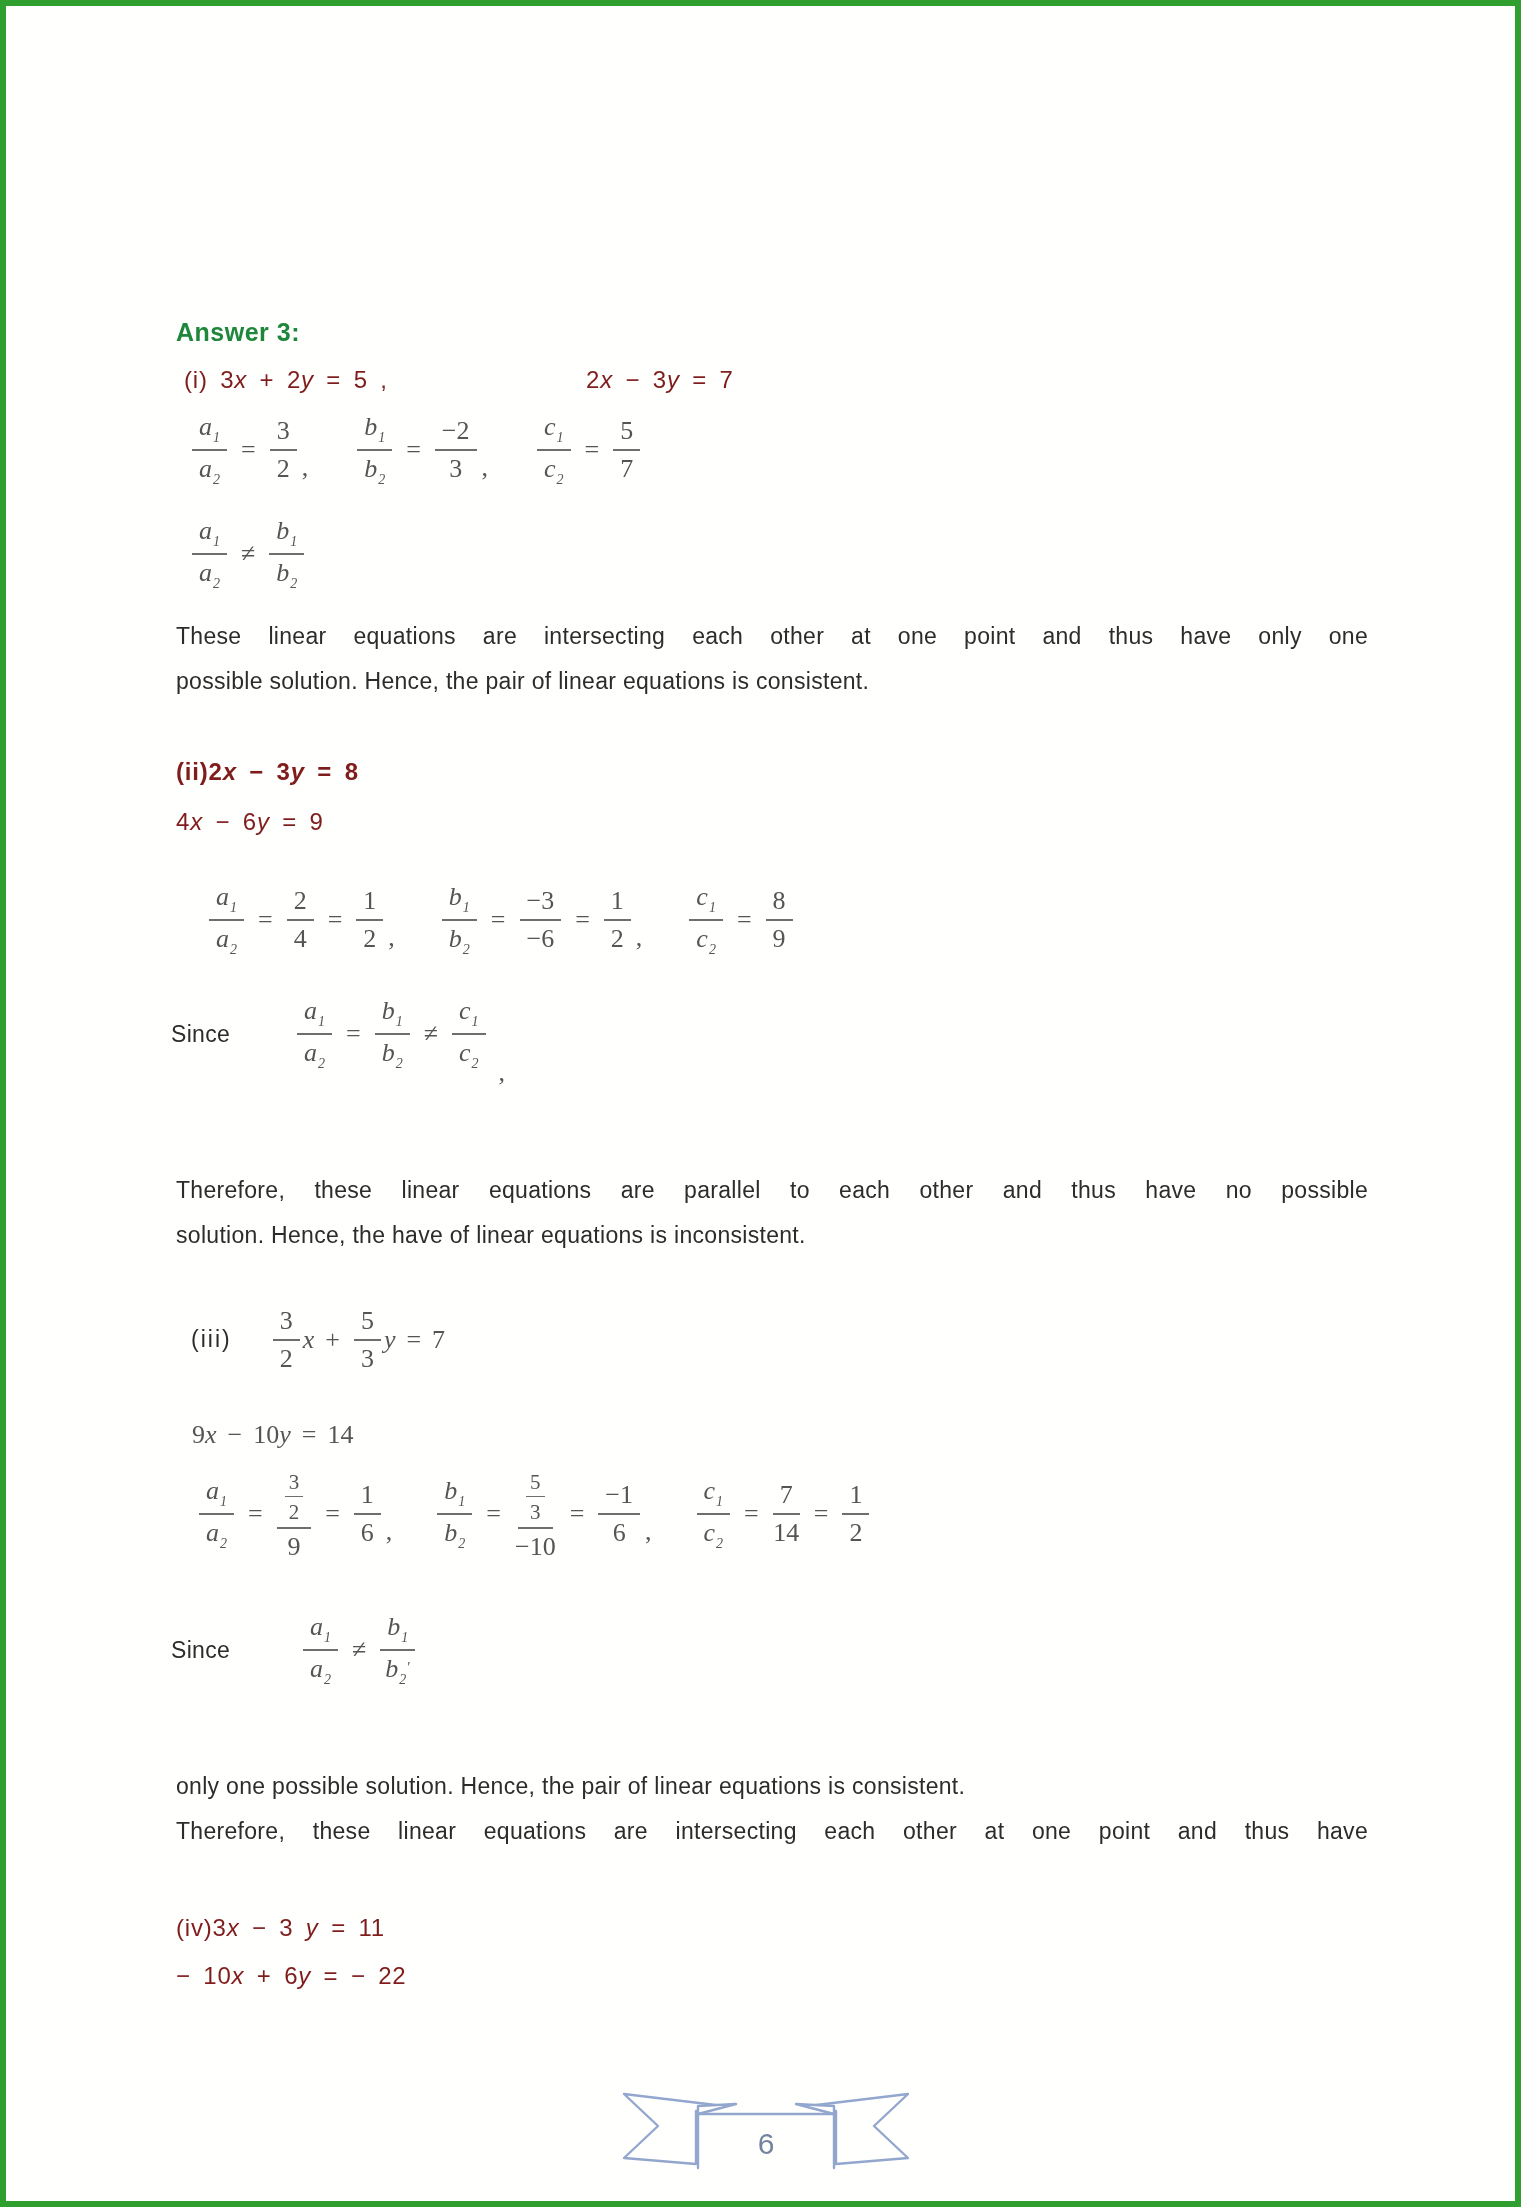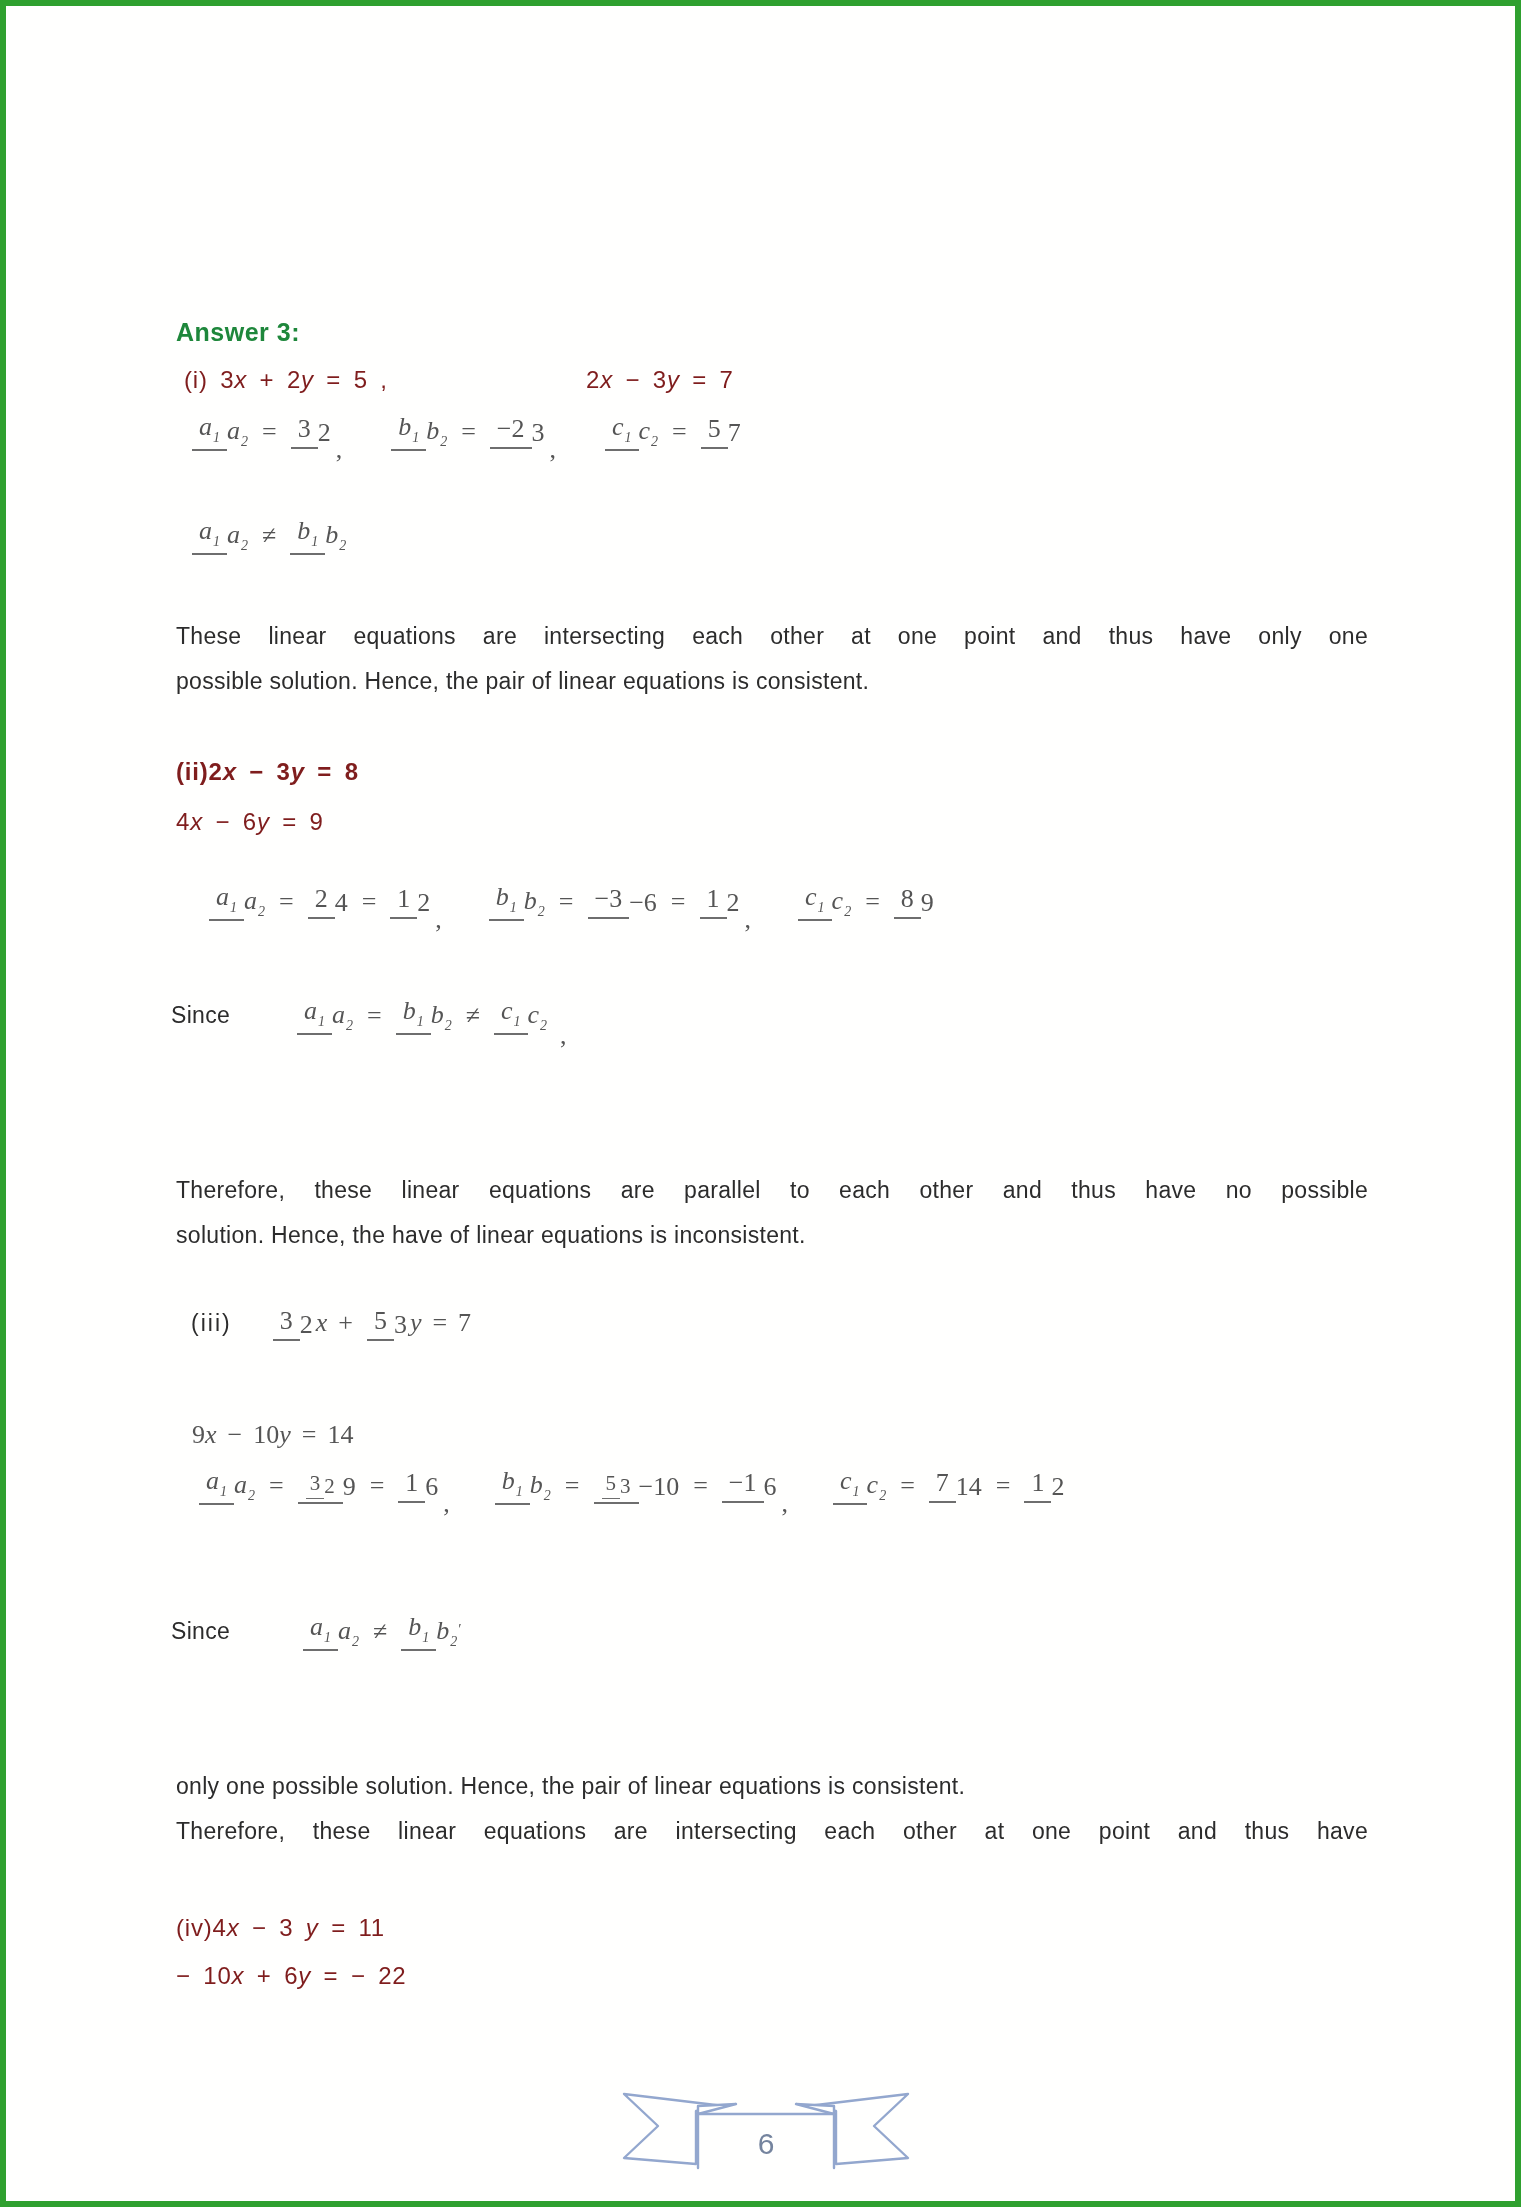--- a/index.html
+++ b/index.html
@@ -46,21 +46,21 @@
     font-size:26px;color:#555555;
   }
   .sincerow{
     position:absolute;display:flex;align-items:center;
   }
   .since-label{
     font-family:"Liberation Sans", sans-serif;
     font-size:23px;color:#2c2c2c;letter-spacing:0.3px;
   }
   .frac{
-    display:inline-flex;flex-direction:row;align-items:center;
+    display:inline-flex;flex-direction:column;align-items:center;
     margin:0 3px;line-height:1.15;
   }
   .frac .num{display:block;padding:0 7px 3px;border-bottom:2px solid #6e6e6e;text-align:center;}
   .frac .den{display:block;padding-top:3px;text-align:center;}
   .frac .frac{font-size:21px;margin:0 1px;}
   .frac .frac .num{border-bottom-width:1.5px;padding:0 4px 2px;}
   .mvar{font-style:italic;}
   .msub{font-size:14px;font-style:italic;vertical-align:-7px;margin-left:1px;}
   .mprime{font-size:15px;vertical-align:5px;margin-left:1px;font-style:normal;}
   .mop{margin:0 11px;font-style:normal;}
@@ -291,21 +291,21 @@
           <span class="num"><span class="mvar">b<span class="msub">1</span></span></span>
           <span class="den"><span class="mvar">b<span class="msub">2</span><span class="mprime">′</span></span></span>
         </span>
       </span>
   </div>
   <div class="para" style="top:1758px;">
     <span class="pline">only one possible solution. Hence, the pair of linear equations is consistent.</span>
     <span class="pline just">Therefore, these linear equations are intersecting each other at one point and thus have</span>
   </div>
 
-  <div class="eqline" style="left:170px;top:1908px;"><span class="mtext">(iv)4</span><span class="mit">x</span><span class="mtext"> − 3 </span><span class="mit">y</span><span class="mtext"> = 11</span></div>
+  <div class="eqline" style="left:170px;top:1908px;"><span class="mtext">(iv)3</span><span class="mit">x</span><span class="mtext"> − 3 </span><span class="mit">y</span><span class="mtext"> = 11</span></div>
   <div class="eqline" style="left:170px;top:1956px;"><span class="mtext">− 10</span><span class="mit">x</span><span class="mtext"> + 6</span><span class="mit">y</span><span class="mtext"> = − 22</span></div>
 
   <div class="ribbon">
     <svg width="320" height="100" viewBox="0 0 320 100">
       <g fill="#fffffe" stroke="#93a7ce" stroke-width="2.4" stroke-linejoin="round">
         <path d="M118 28 L18 16 L52 48 L18 80 L90 86 L90 33 Z"></path>
         <path d="M202 28 L302 16 L268 48 L302 80 L230 86 L230 33 Z"></path>
         <path d="M92 36 L130 26 L92 28 Z"></path>
         <path d="M228 36 L190 26 L228 28 Z"></path>
       </g>

